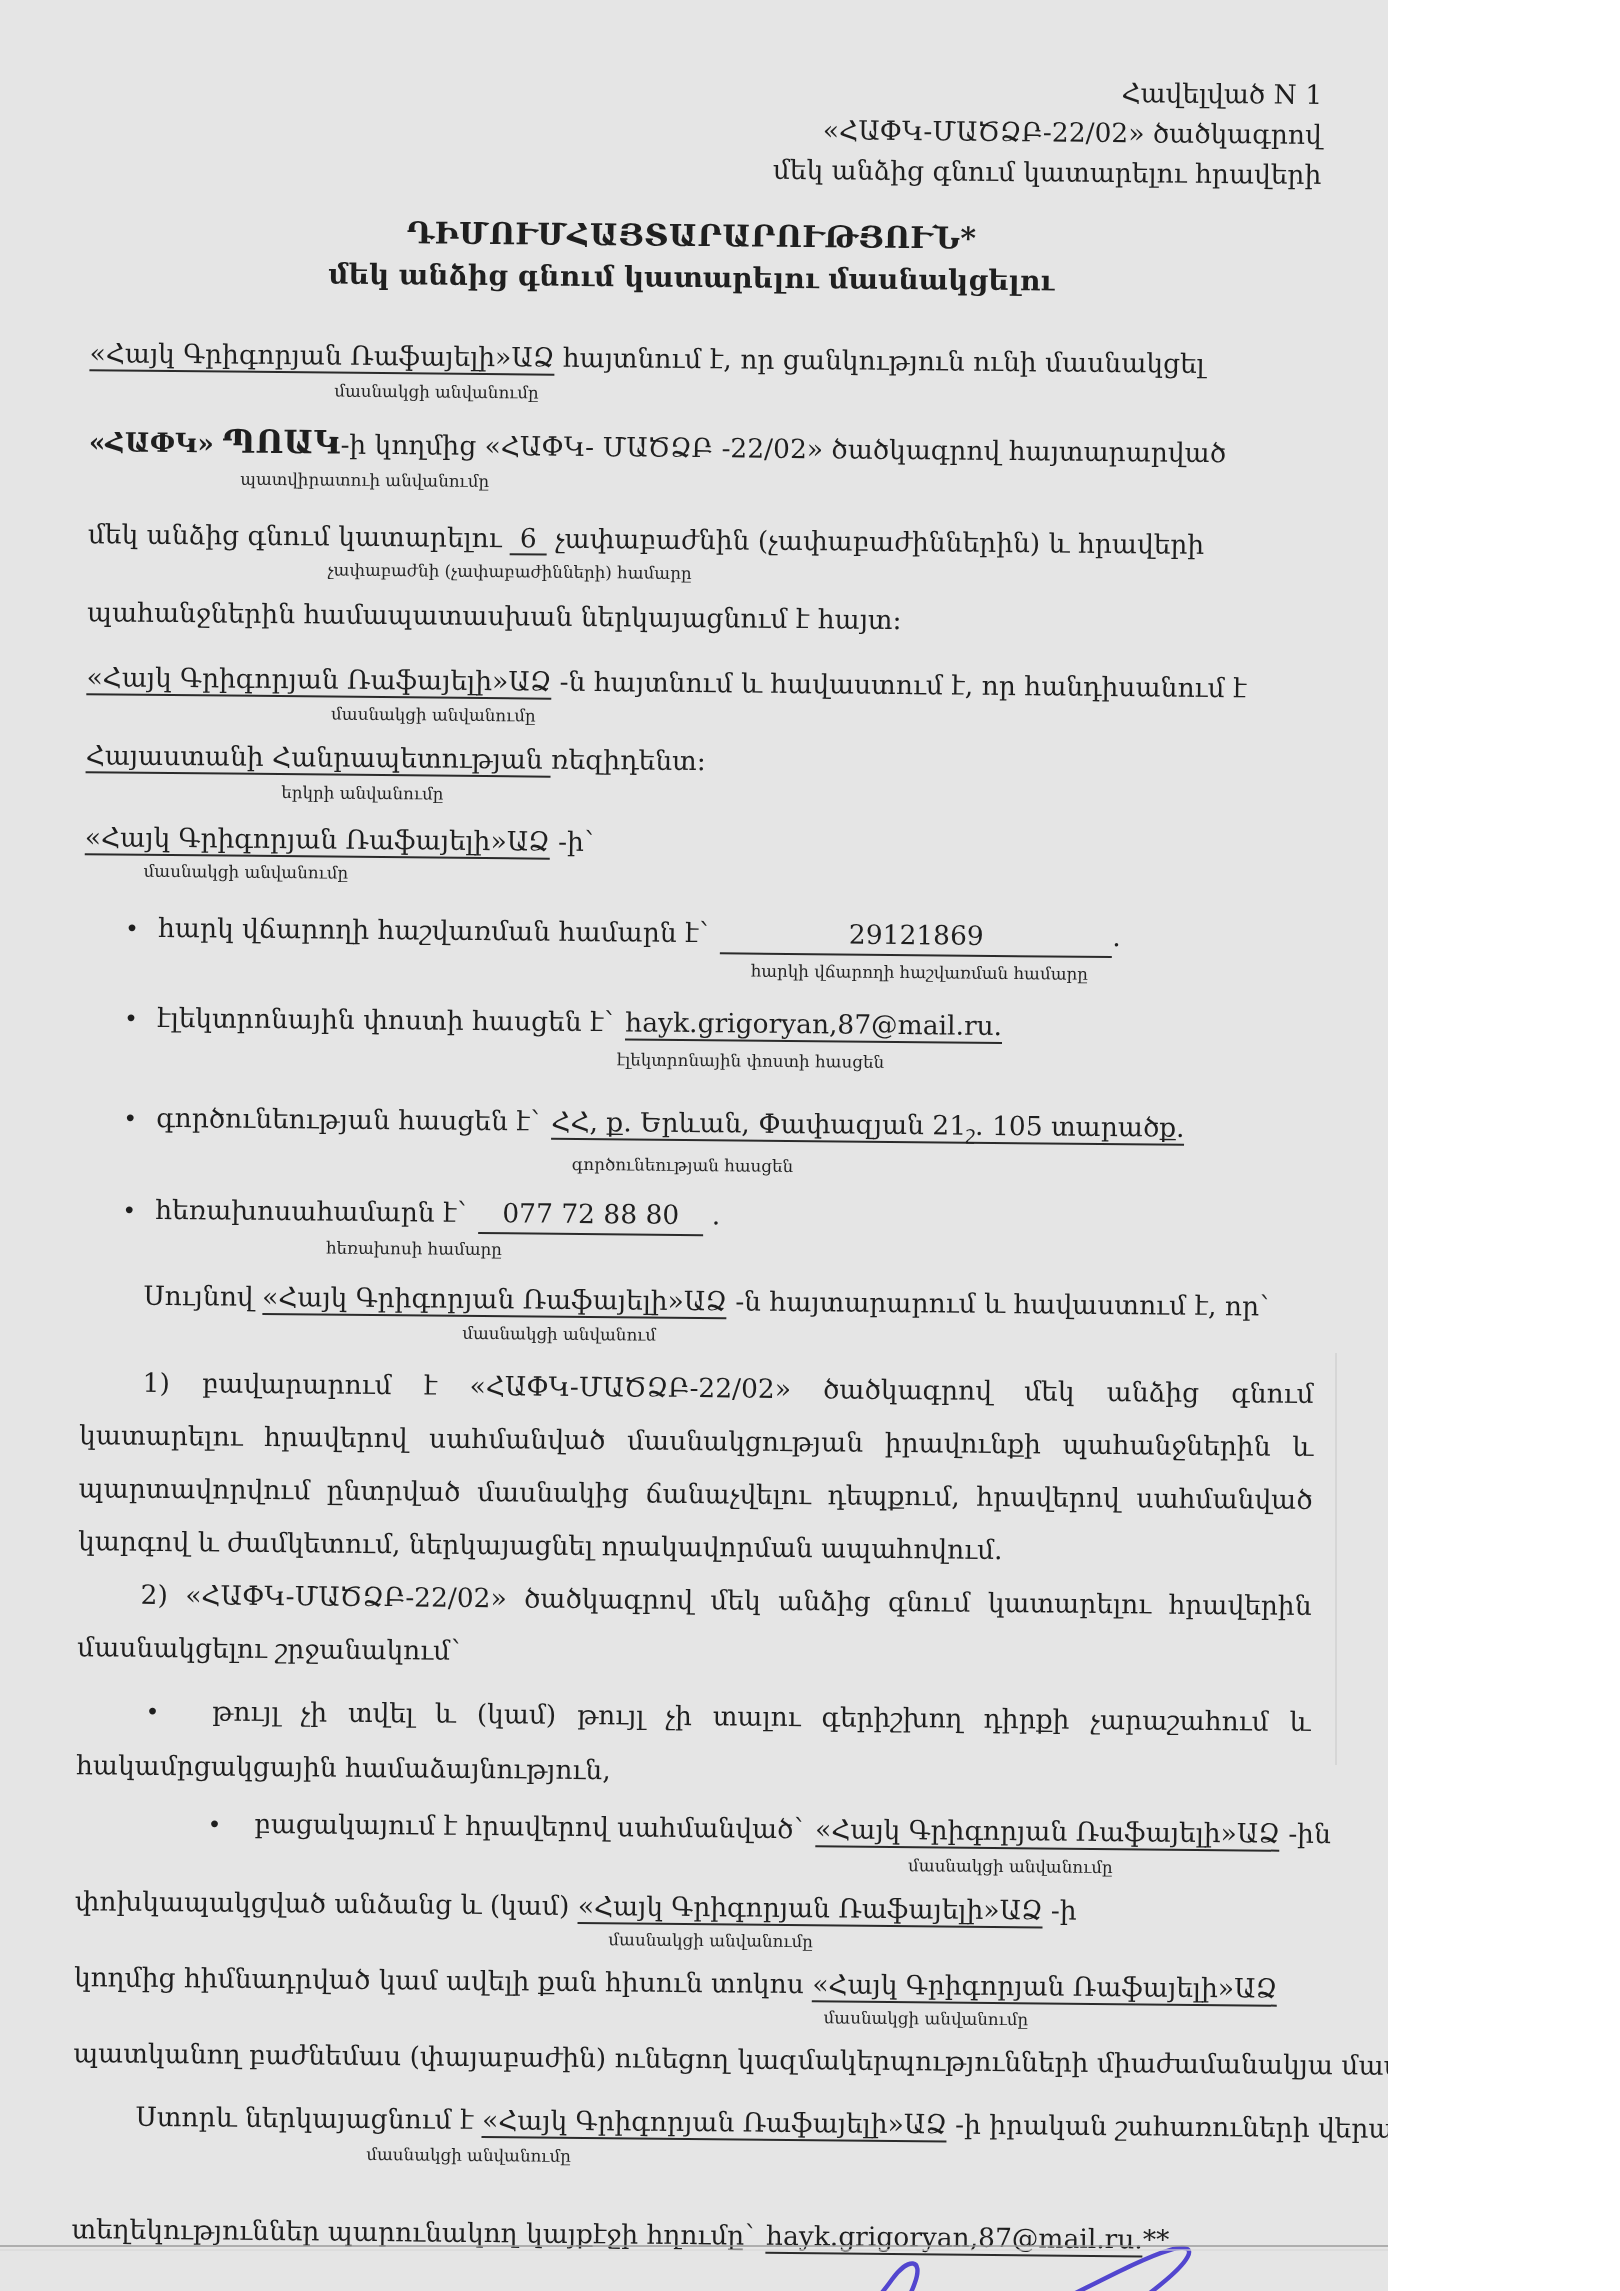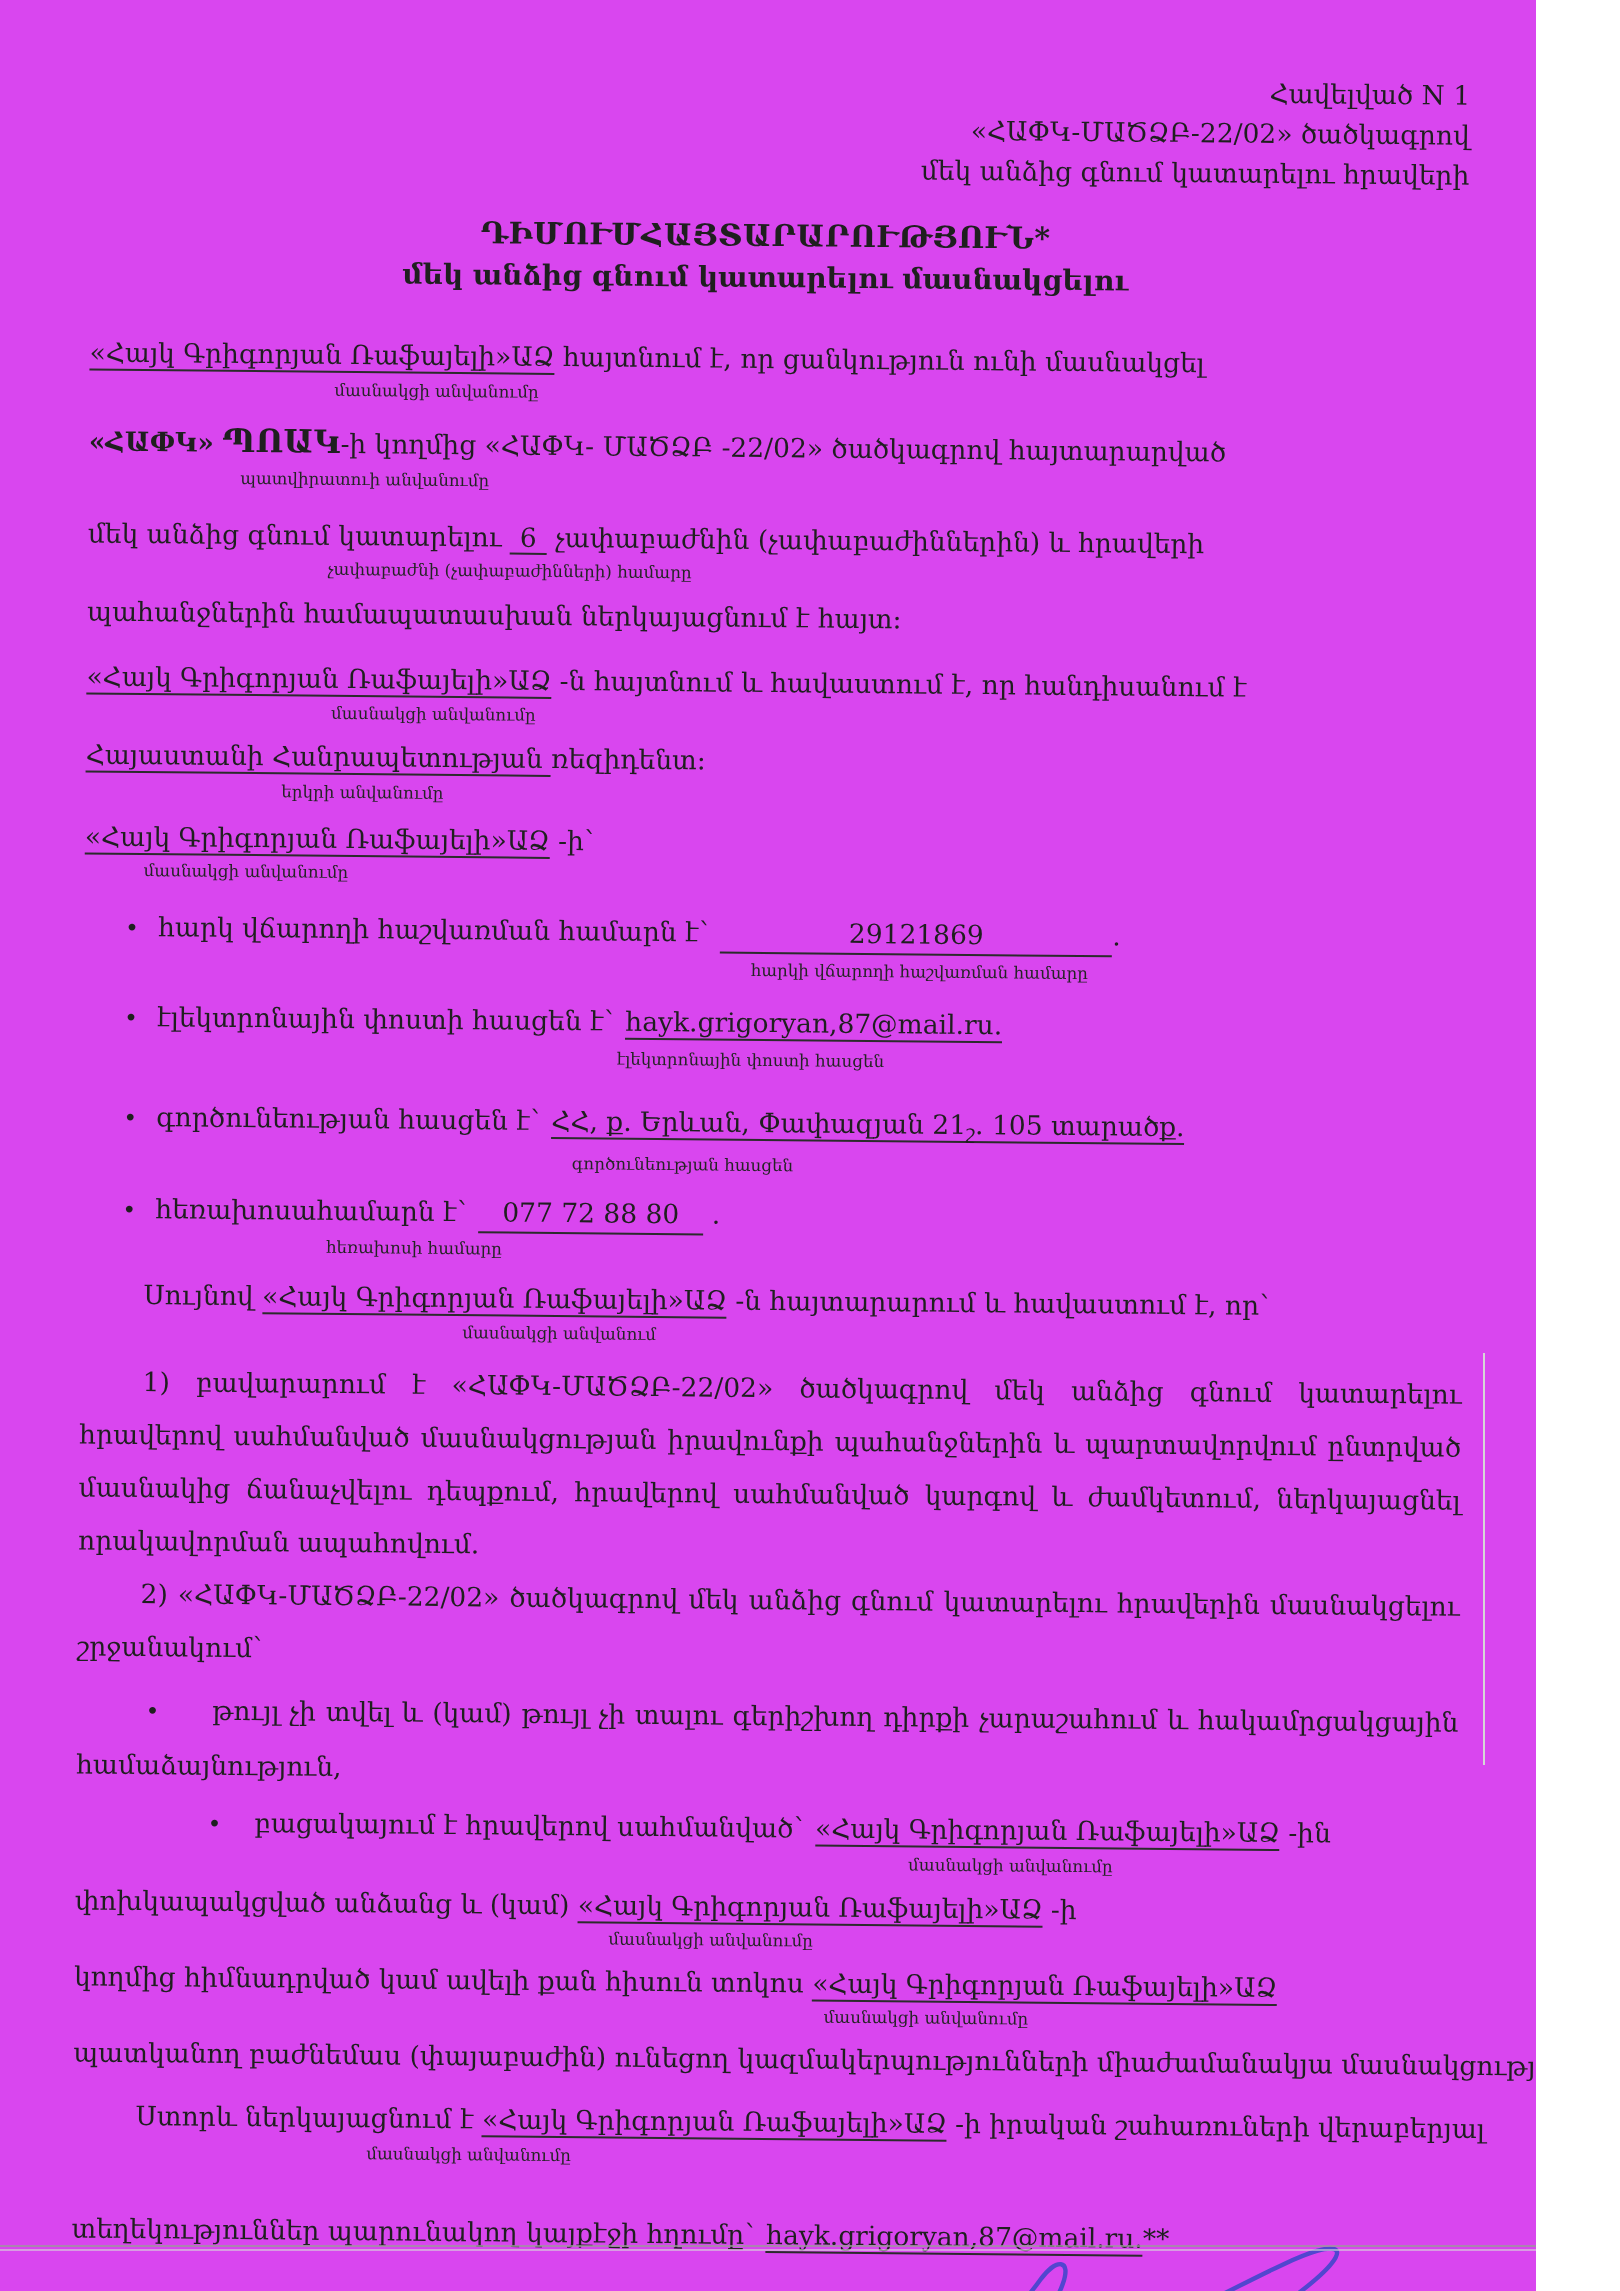--- a/index.html
+++ b/index.html
@@ -1,19 +1,19 @@
 <!DOCTYPE html>
 <html><head>
 <meta charset="utf-8">
 <style>
   html,body{margin:0;padding:0;background:#ffffff;}
   .sheet{
     position:relative;
-    width:1536px;height:2292px;
-    background:#d946ef;
+    width:1388px;height:2292px;
+    background:#e5e5e5;
     overflow:hidden;
     font-family:"DejaVu Serif","DejaVu Sans",serif;
     color:#1f1f1f;
   }
   .tilt{transform:rotate(0.55deg);transform-origin:50% 0;}
   .annex{padding-top:69px;padding-right:65px;text-align:right;font-size:26.5px;line-height:40px;}
   .title{margin:29px 0 0 0;text-align:center;font-size:30px;font-weight:700;letter-spacing:0.5px;}
   .subtitle{margin-top:7.8px;text-align:center;font-size:28px;font-weight:700;}
   .body{padding:0 61px 0 93px;font-size:26.5px;line-height:39px;}
   .line{white-space:nowrap;}

